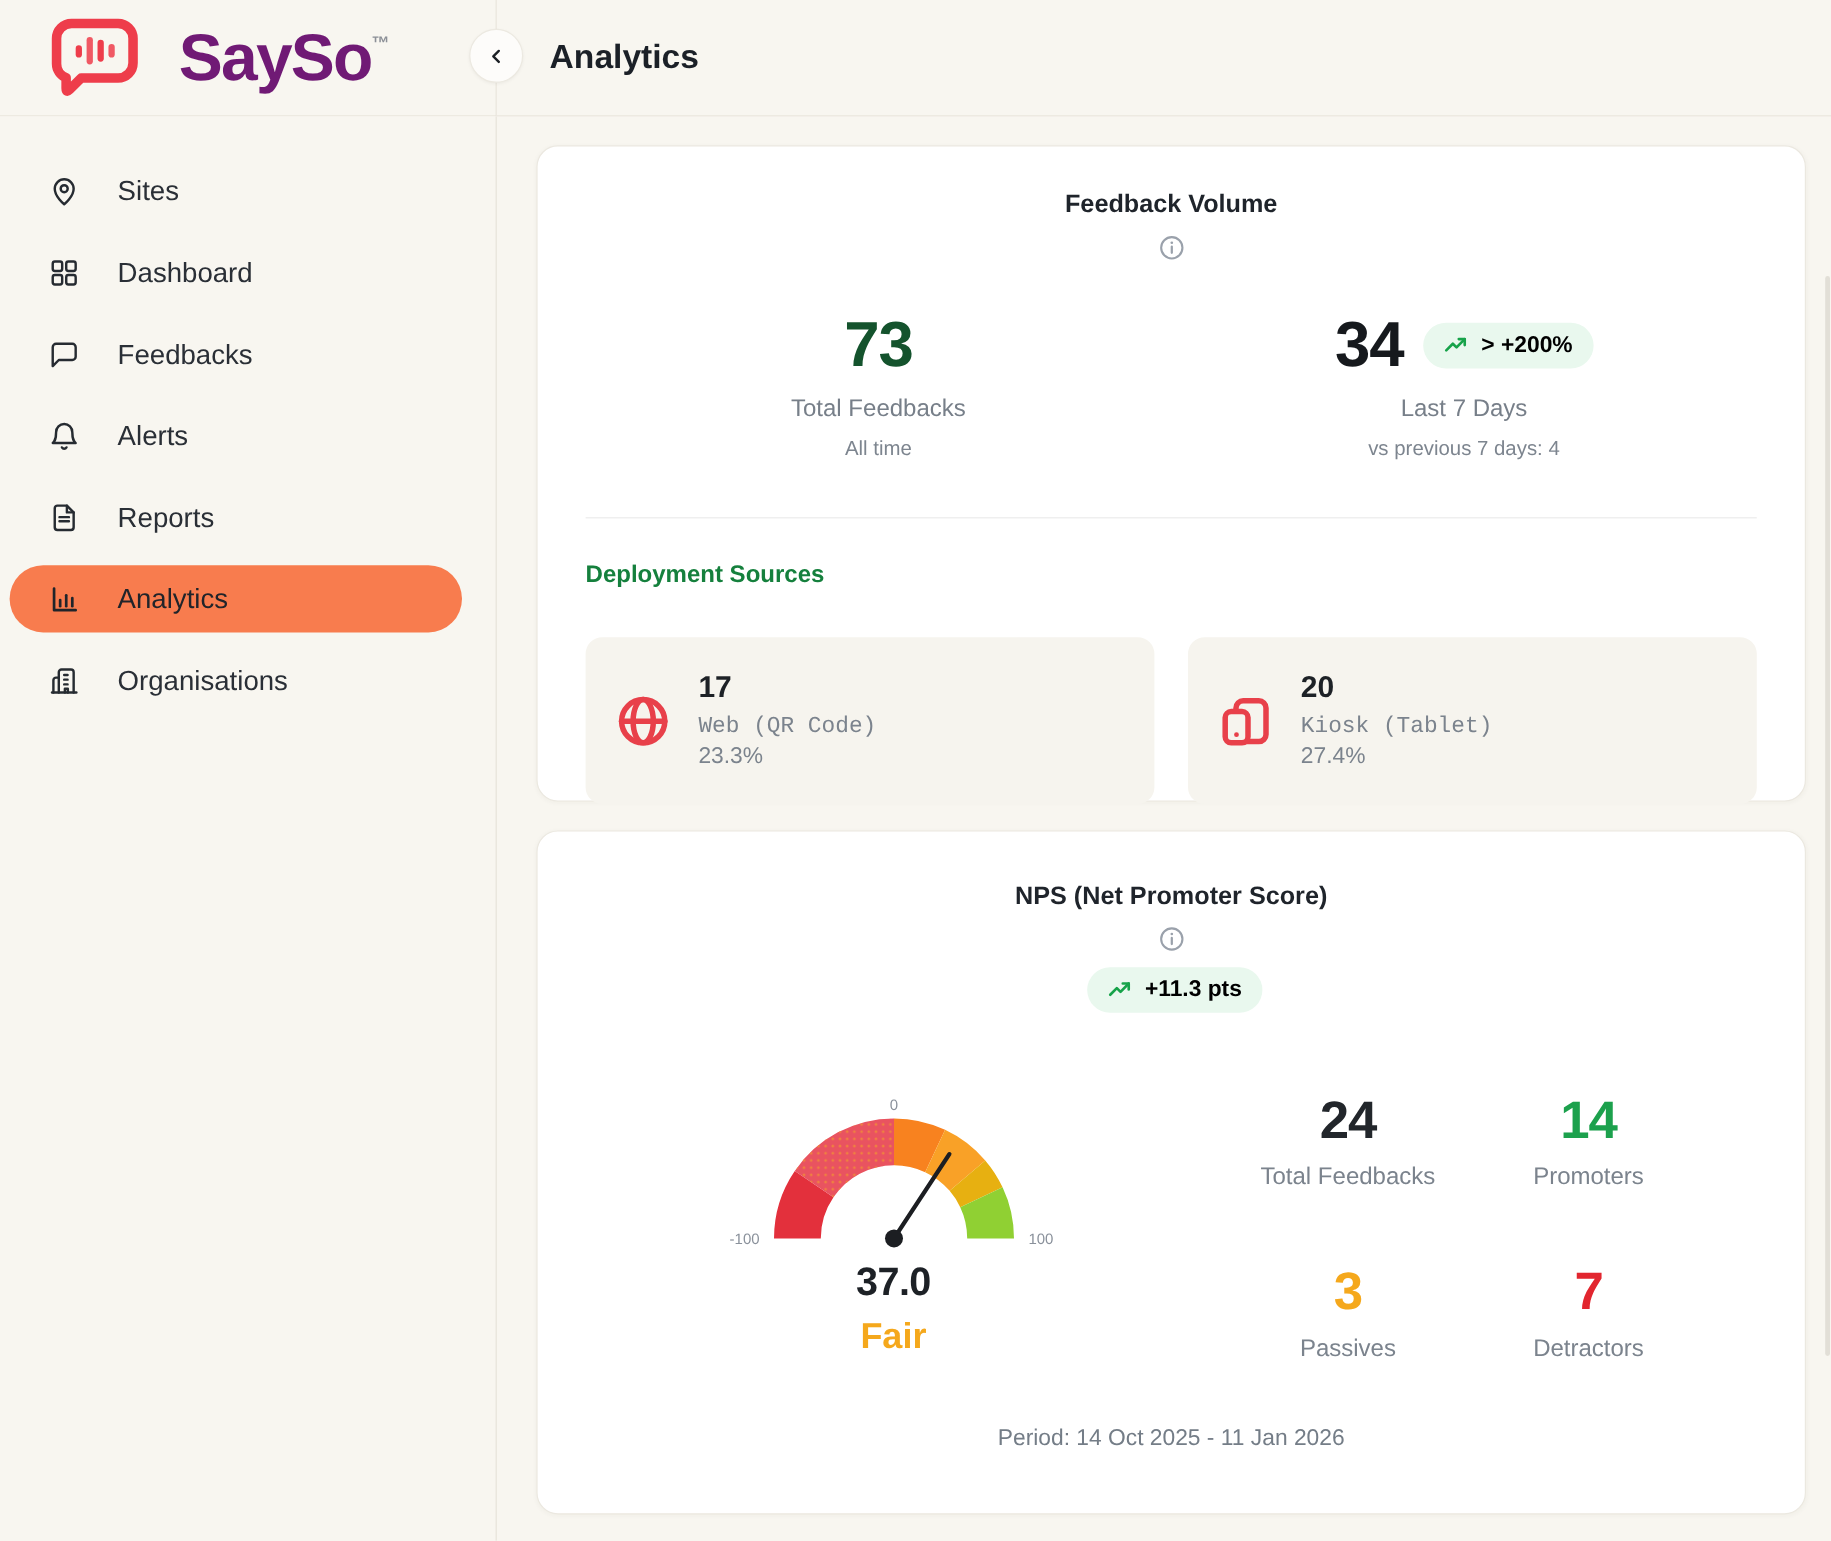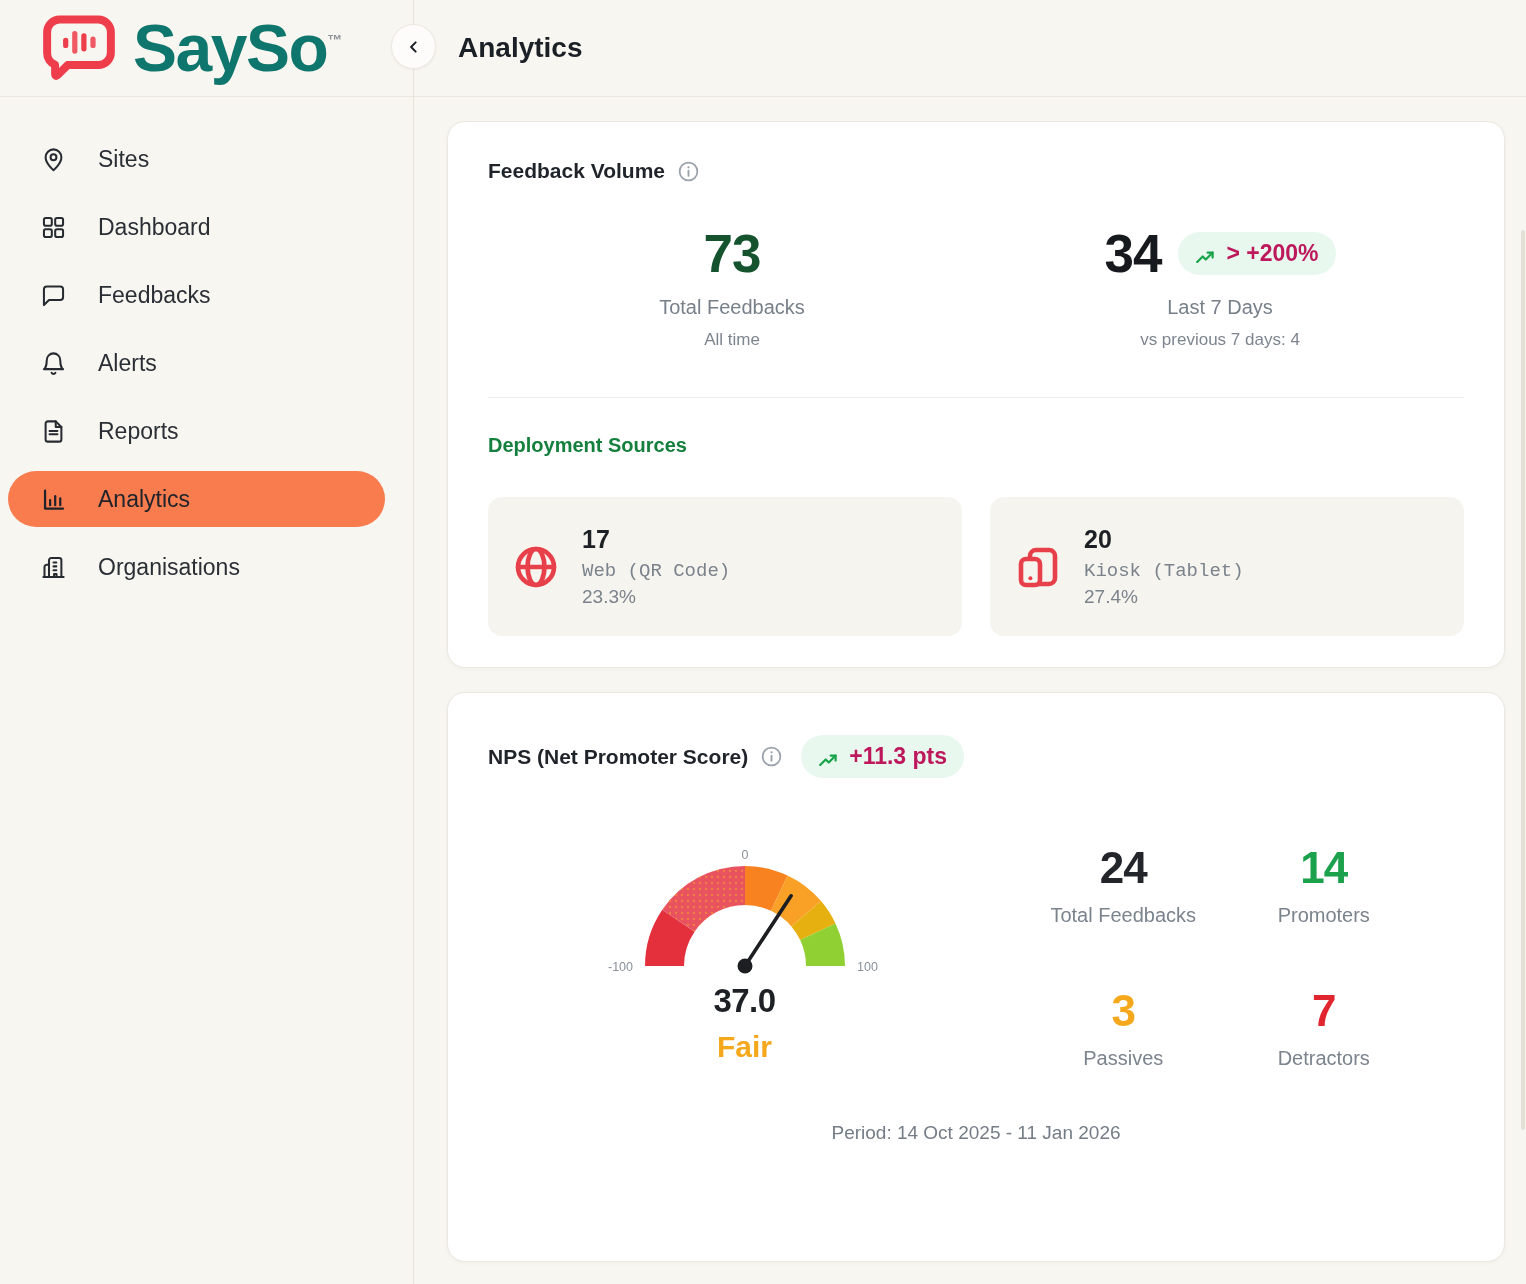--- a/index.html
+++ b/index.html
@@ -6,50 +6,50 @@
   html,body { width:1526px; height:1284px; overflow:hidden; }
   body { font-family:"Liberation Sans", sans-serif; background:#f8f6f0; color:#22262c; }
 
   .app { position:relative; display:grid; grid-template-columns:414px 1fr; grid-template-rows:97px 1fr; width:1526px; height:1284px; }
 
   
   .header-left { grid-column:1; grid-row:1; border-right:1px solid #e6e3da; border-bottom:1px solid #eae7de; display:flex; align-items:center; padding-left:42px; background:#f8f6f0; }
   .header-main { grid-column:2; grid-row:1; border-bottom:1px solid #eae7de; display:flex; align-items:center; padding-left:44px; background:#f8f6f0; }
   .logo { display:flex; align-items:flex-start; gap:17px; }
   .logo-mark { width:74px; height:66px; }
-  .logo-word { font-size:66px; font-weight:700; letter-spacing:-1.5px; color:#0f766e; line-height:66px; }
+  .logo-word { font-size:55px; font-weight:700; letter-spacing:-1.5px; color:#701a75; line-height:66px;margin-left:16px; }
   .logo-tm { font-size:15px; color:#8c9097; font-weight:700; vertical-align:26px; letter-spacing:0; }
   .page-title { font-size:28px; font-weight:700; color:#1b2027; }
   .back-btn { position:absolute; left:391px; top:24px; width:45px; height:45px; border-radius:50%; background:#fdfcfa; border:1px solid #ecover; border:1px solid #ece9e1; box-shadow:0 1px 3px rgba(0,0,0,0.05); display:flex; align-items:center; justify-content:center; cursor:pointer; z-index:6; }
 
   
   .sidebar { grid-column:1; grid-row:2; border-right:1px solid #e6e3da; padding:34px 28px 0 8px; background:#f8f6f0; }
   .nav-item { display:flex; align-items:center; gap:31px; height:56px; padding-left:32px; border-radius:28px; margin-bottom:12px; cursor:pointer; }
   .nav-item .nav-label { font-size:23px; color:#2a2f36; }
   .nav-item.active { background:#f87c4e; }
   .nav-item.active .nav-label { color:#20242a; font-weight:400; }
   .nav-icon { width:27px; height:27px; flex:0 0 27px; }
 
   
   .main { grid-column:2; grid-row:2; padding:24px 21px 0 33px; overflow:hidden; }
   .card { background:#ffffff; border:1px solid #ebe8e0; border-radius:18px; box-shadow:0 1px 4px rgba(40,40,30,0.04); }
   .card-fv { padding:37px 40px 0 40px; height:547px; margin-bottom:24px; }
   .card-nps { padding:42px 40px 0 40px; height:570px; }
 
-  .card-title-row { display:flex; align-items:center; gap:13px; }
+  .card-title-row { display:flex; align-items:center; gap:13px;flex-direction:column; }
   .card-title { font-size:21px; font-weight:700; color:#1f242b; }
   .info-icon { width:21px; height:21px; cursor:pointer; }
 
   
   .fv-stats { display:flex; margin-top:44px; }
   .fv-col { flex:1; text-align:center; }
   .big-num { font-size:53px; font-weight:800; letter-spacing:-1px; color:#16191d; line-height:1; }
   .big-num.red { color:#14532d; }
   .num-badge-row { display:flex; align-items:center; justify-content:center; gap:17px; }
-  .pill-badge { display:inline-flex; align-items:flex-end; gap:9px; background:#e9f8ee; color:#be185d; border-radius:999px; padding:8px 17px; font-size:23px; font-weight:700; }
+  .pill-badge { display:inline-flex; align-items:flex-start; gap:9px; background:#e9f8ee; color:#000000; border-radius:999px; padding:8px 17px; font-size:19px; font-weight:700; }
   .stat-label { font-size:20px; color:#777f89; margin-top:16px; }
   .stat-sub { font-size:17px; color:#7d858f; margin-top:11px; }
   .fv-divider { border:none; border-top:1px solid #ececec; margin-top:47px; }
 
   .dep-title { font-size:20px; font-weight:700; color:#15803d; margin-top:36px; }
   .dep-row { display:flex; gap:28px; margin-top:40px; }
   .dep-tile { flex:1; background:#f6f4ee; border-radius:14px; padding:24px 24px; display:flex; align-items:center; gap:22px; min-height:139px; }
   .dep-icon { width:48px; height:48px; flex:0 0 48px; }
   .dep-value { font-size:25px; font-weight:700; color:#1d2126; }
   .dep-label { font-size:19px; color:#7b838d; margin-top:6px;font-family:Liberation Mono, monospace; }

